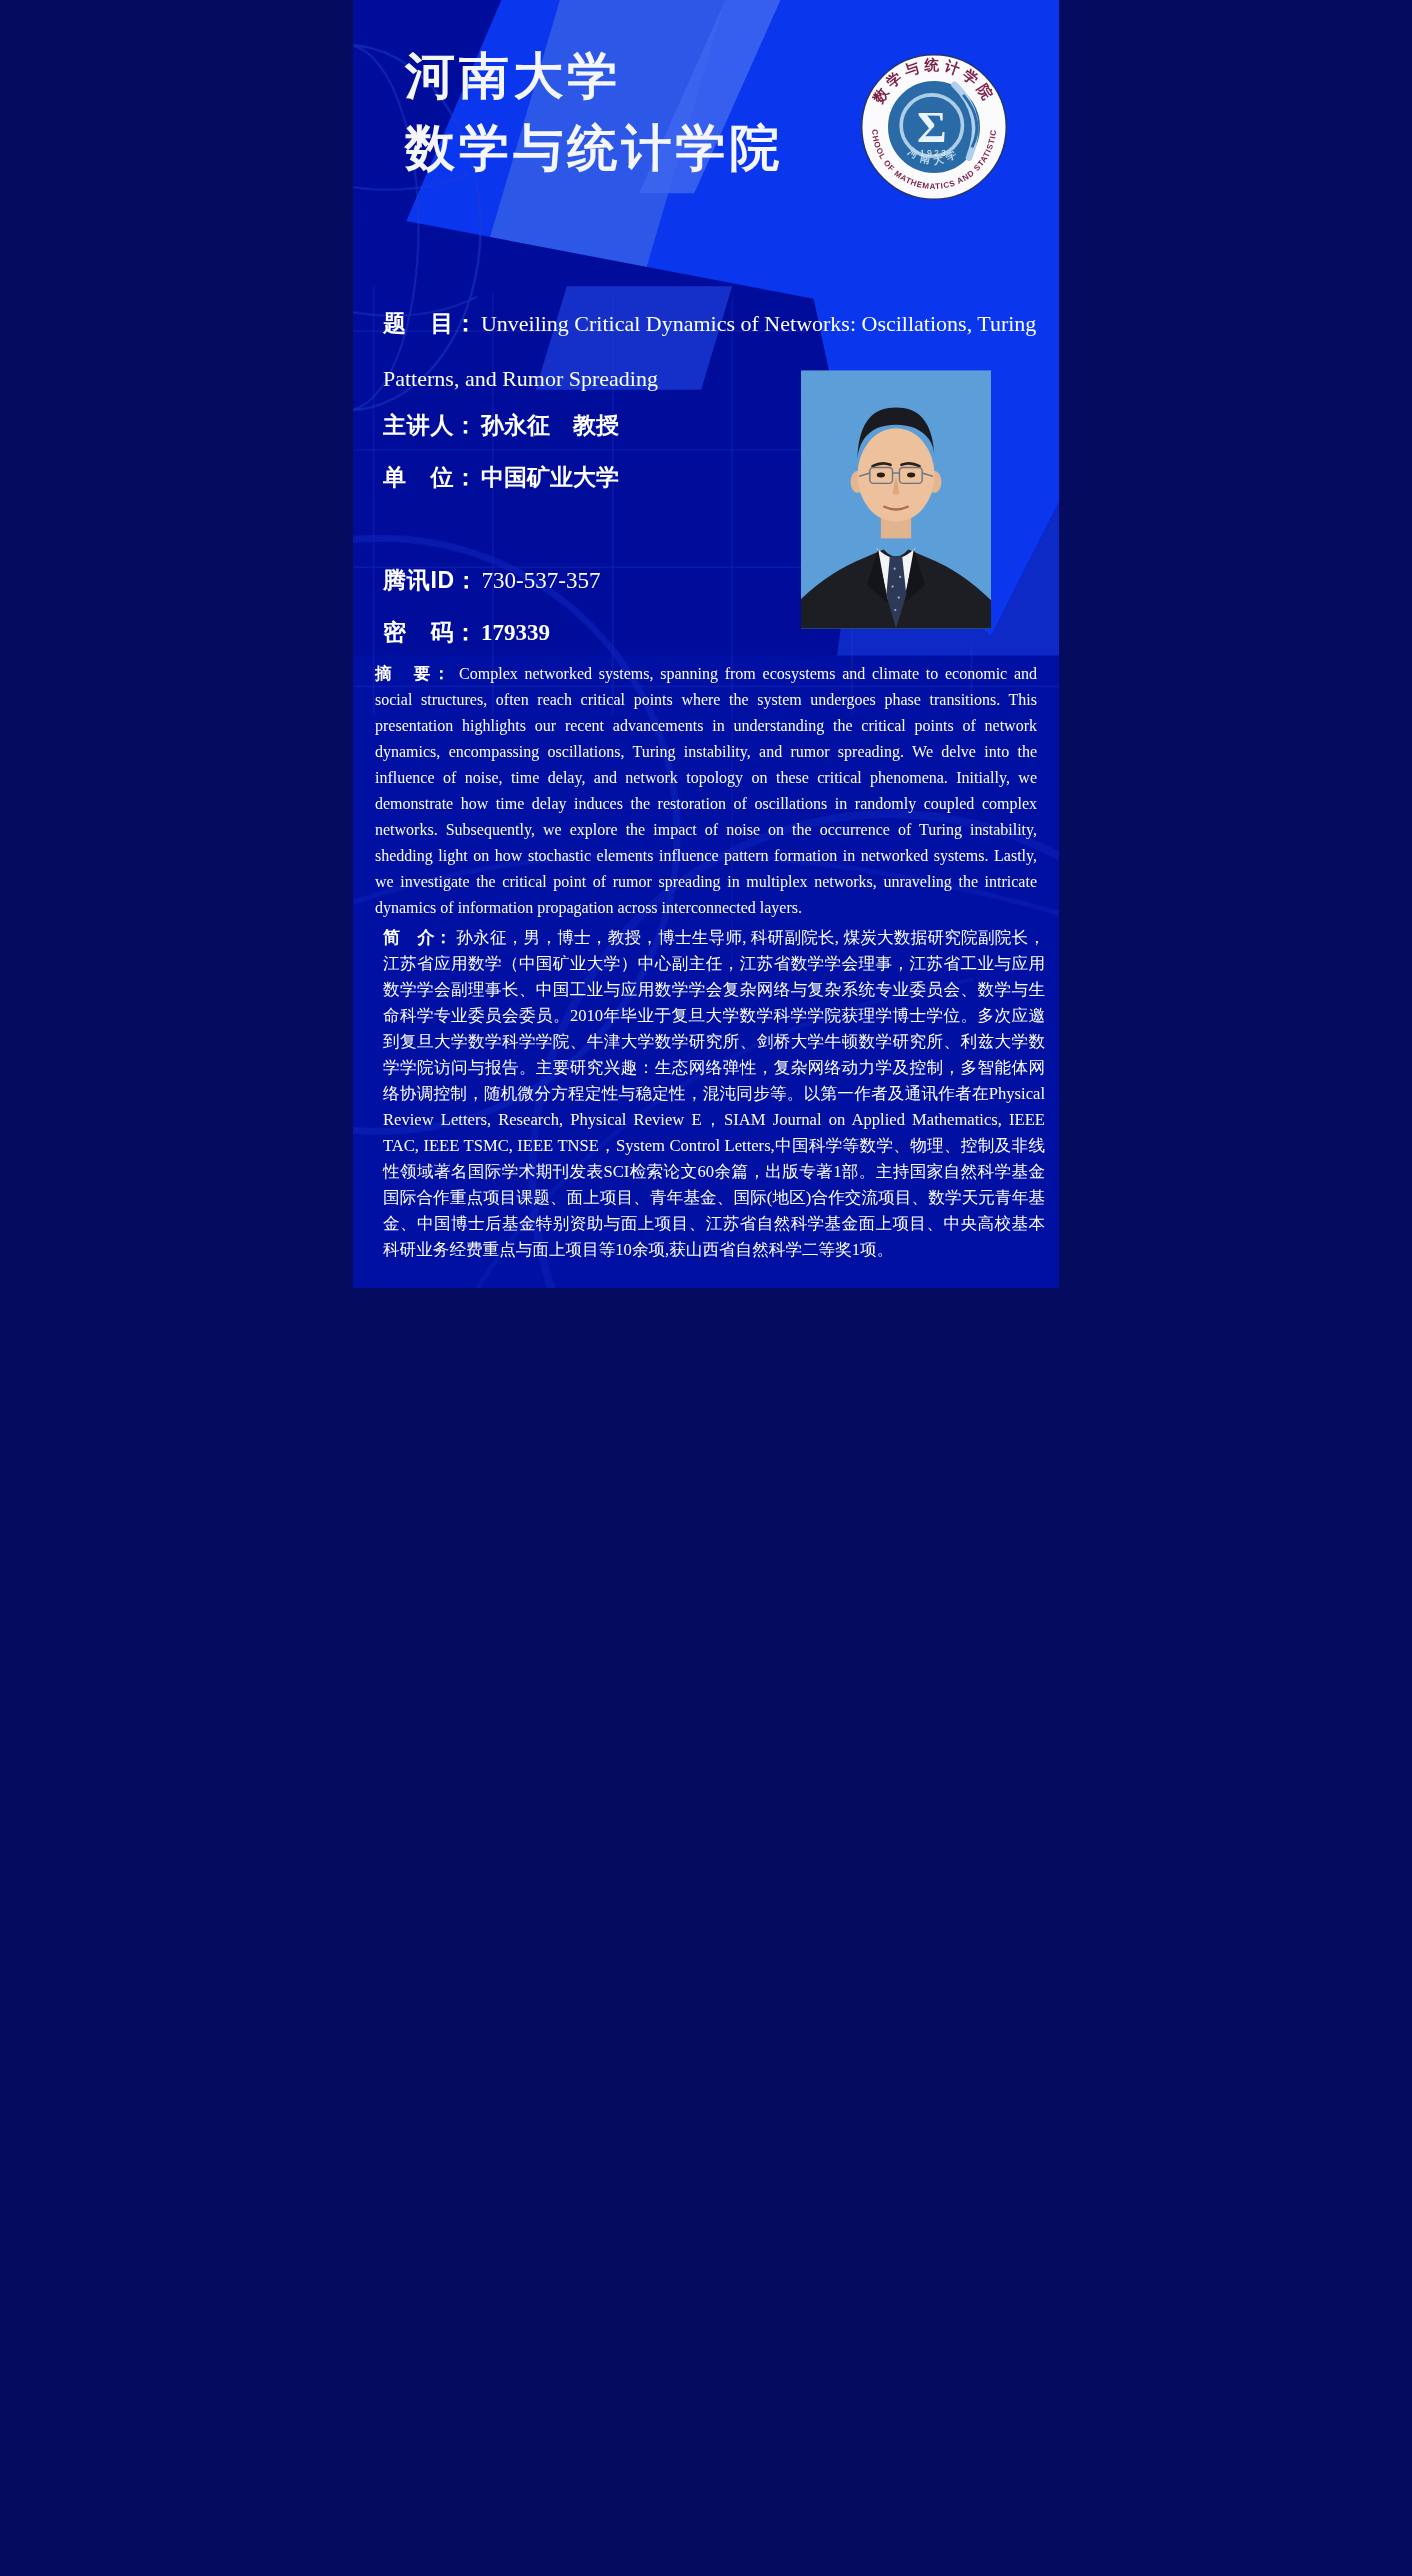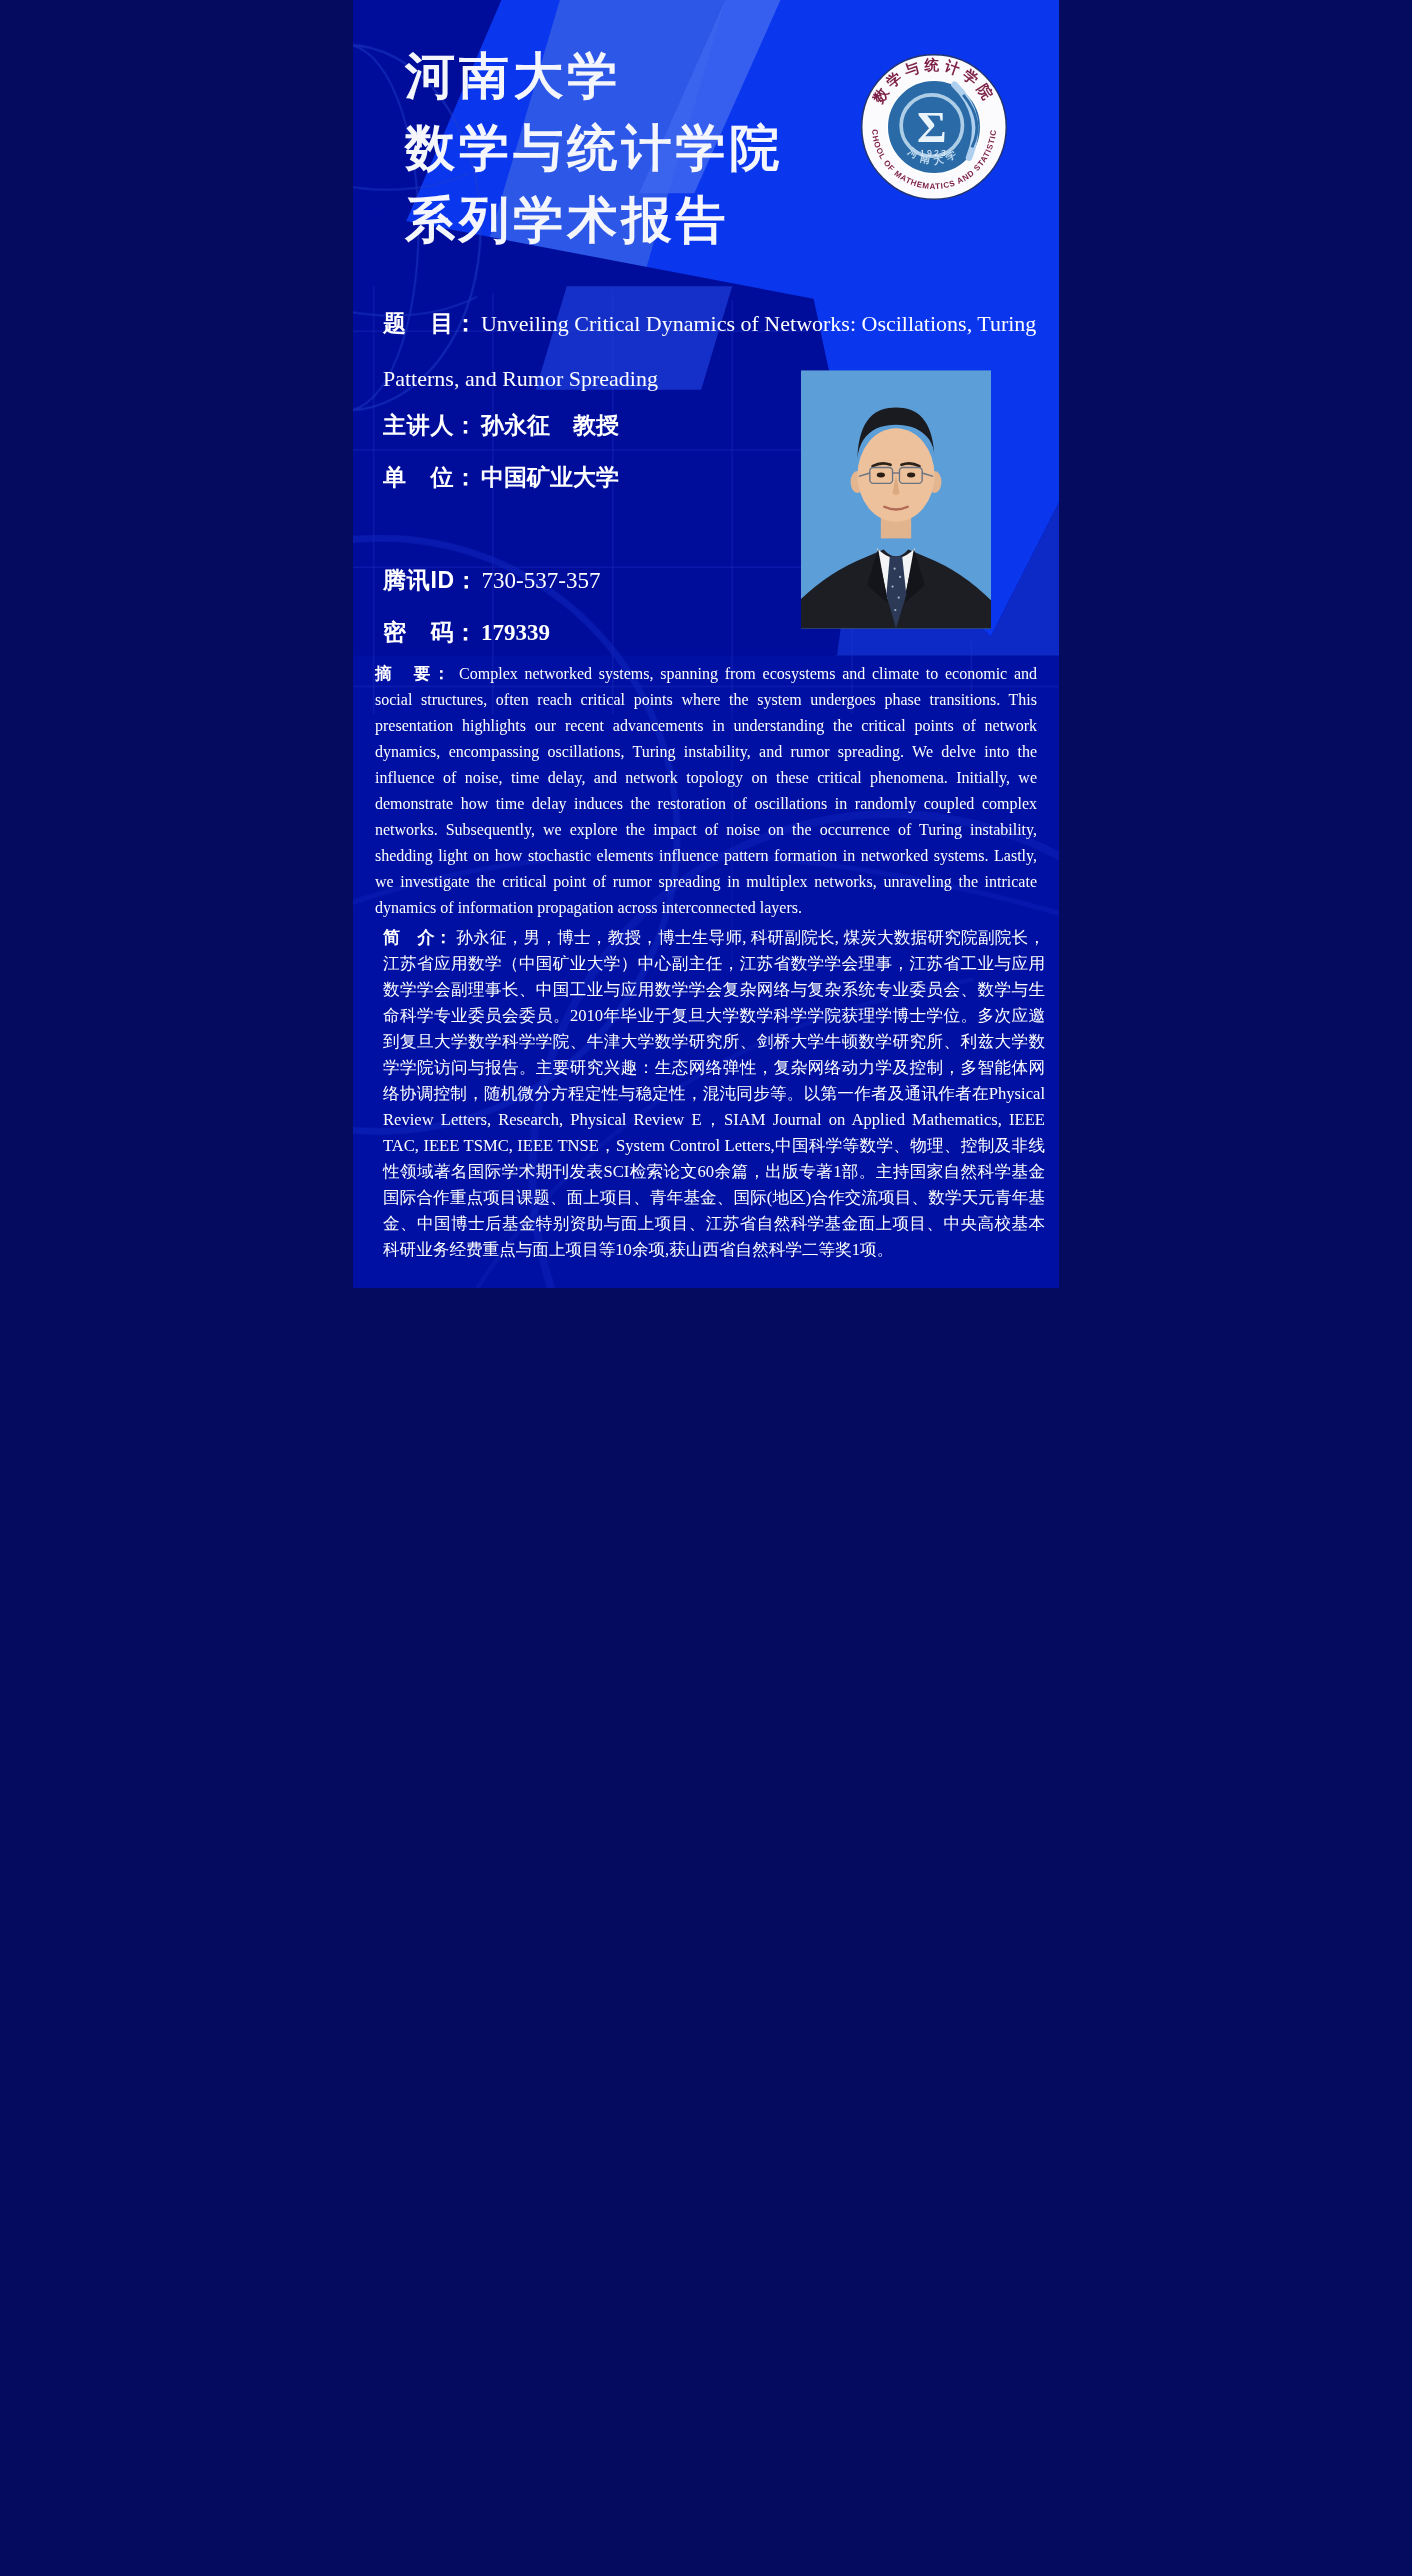--- a/index.html
+++ b/index.html
@@ -107,21 +107,20 @@
       <circle cx="40" cy="1210" r="430" stroke-width="10" opacity="0.55"></circle>
       <circle cx="780" cy="1700" r="520" stroke-width="12" opacity="0.45"></circle>
       <path d="M -60 1330 Q 420 1140 1080 1340" stroke-width="8" opacity="0.4"></path>
       <path d="M 180 1867 Q 420 1500 900 1420" stroke-width="7" opacity="0.35"></path>
     </g>
   </svg>
 
   <div class="title-block">
     <div>河南大学</div>
     <div>数学与统计学院</div>
-    <div>系列学术报告</div>
   </div>
 
   <svg class="logo" viewBox="0 0 200 200">
     <defs>
       <path id="arcTop" d="M 100,100 m -78,0 a 78,78 0 1 1 156,0"></path>
       <path id="arcBottom" d="M 100,100 m -85,0 a 85,85 0 1 0 170,0"></path>
       <path id="arcInner" d="M 100,100 m -50,0 a 50,50 0 1 0 100,0"></path>
     </defs>
     <circle cx="100" cy="100" r="99" fill="#fbfbfd" stroke="#23346f" stroke-width="2"></circle>
     <circle cx="100" cy="100" r="64" fill="#2A6AA6" stroke="#ffffff" stroke-width="2"></circle>

